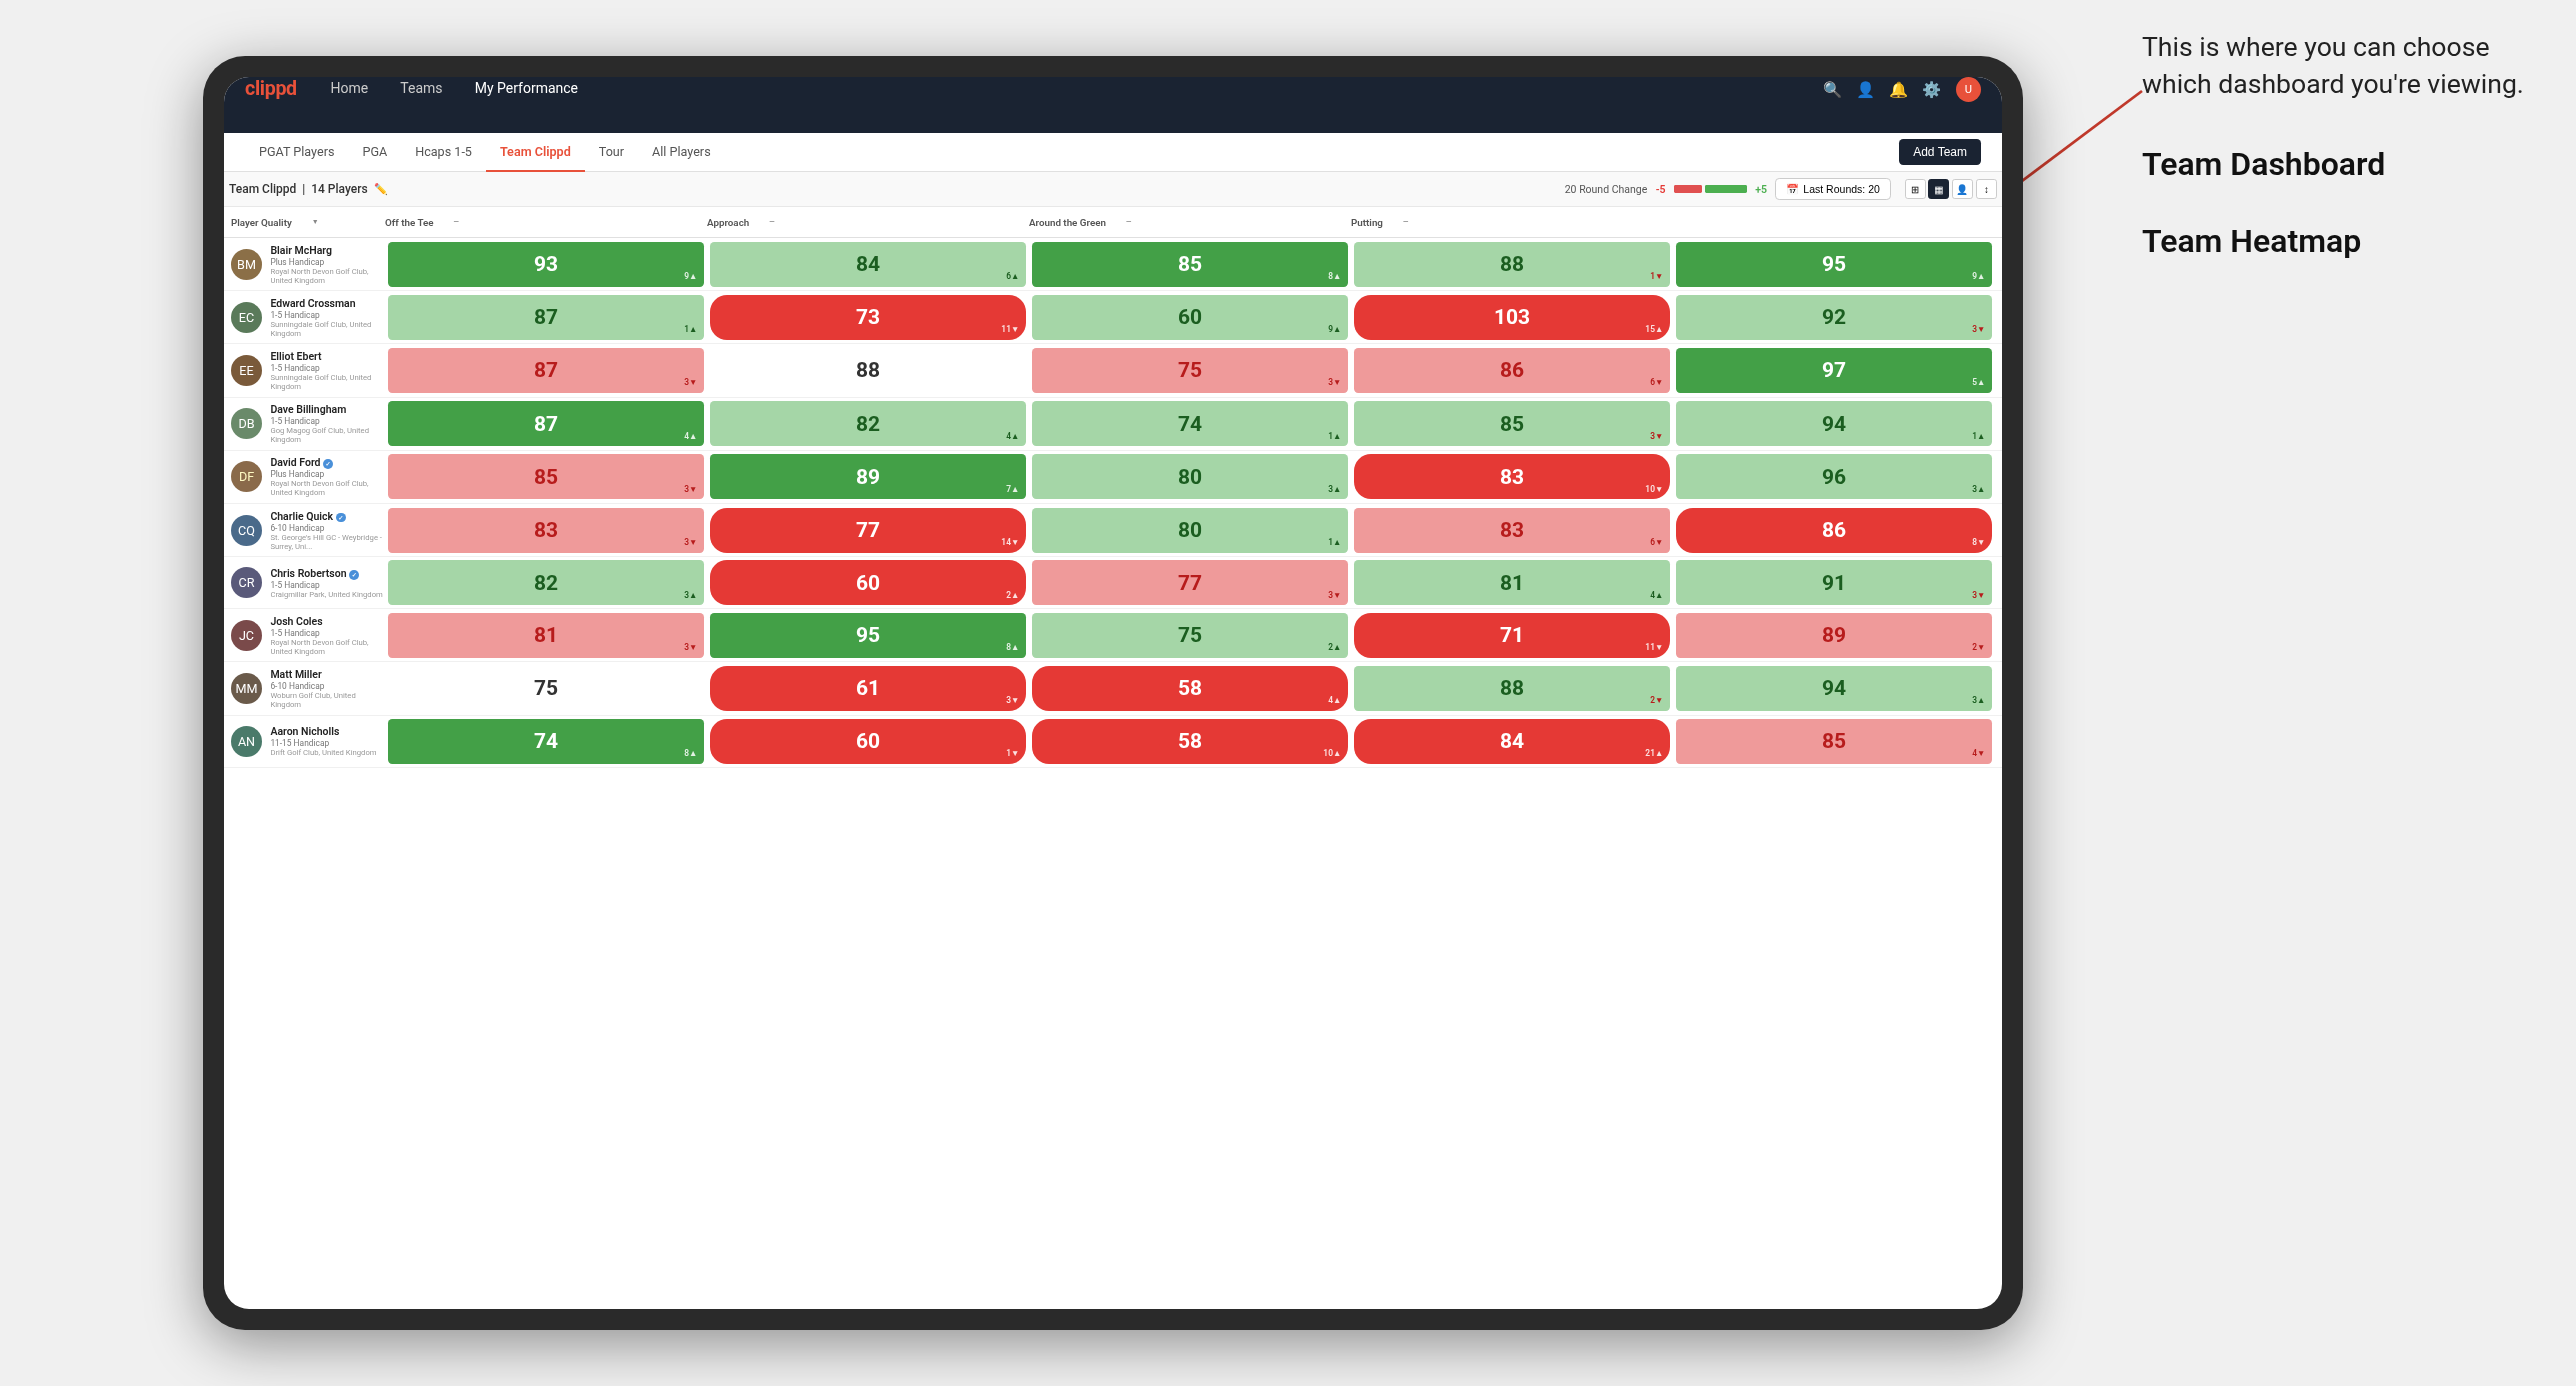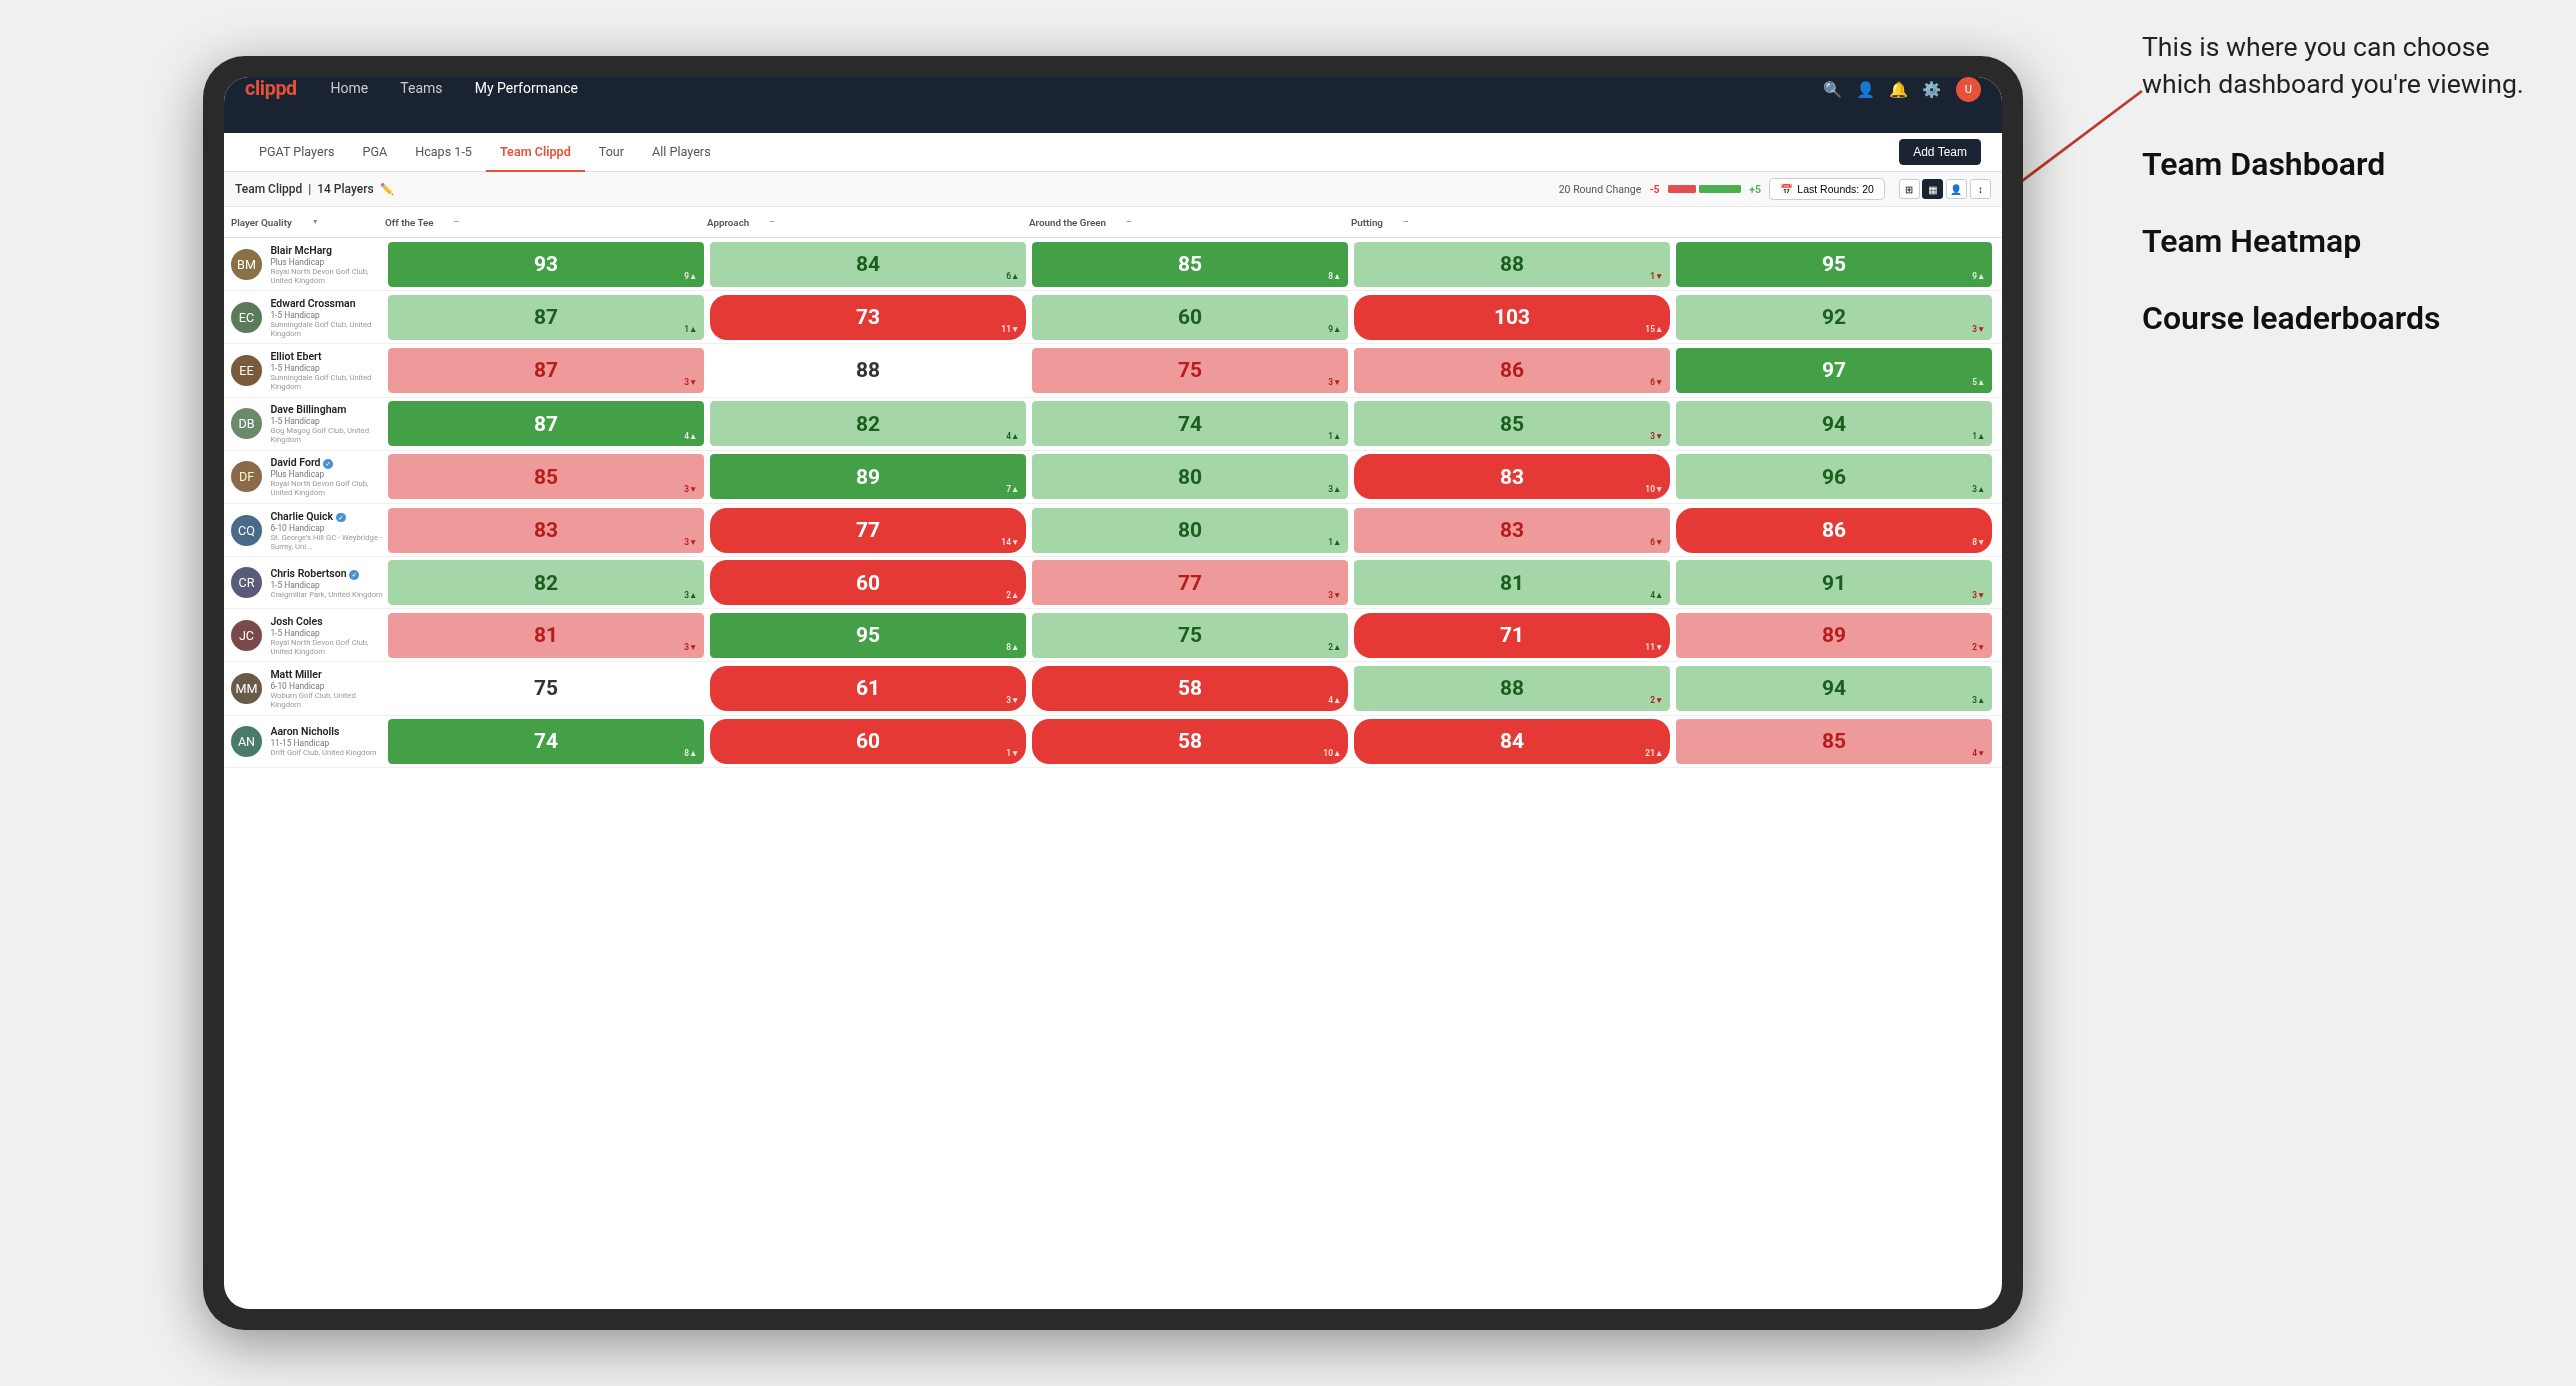--- a/index.html
+++ b/index.html
@@ -157,21 +157,21 @@
       font-weight: 500;
     }
 
     
     .team-header-row {
       background: #f9f9f9;
       border-bottom: 0.7px solid #e8e8e8;
       height: 35px;
       display: flex;
       align-items: center;
-      padding: 0 11px;
+      padding: 0 5px;
       flex-shrink: 0;
     }
     .team-name-info {
       font-size: 12px;
       color: #333;
       font-weight: 500;
       flex: 1;
       display: flex;
       align-items: center;
       gap: 7px;
@@ -363,21 +363,20 @@
     .bg-white .score-main { color: #333; }
   </style>
 </head>
 <body>
 
 <div class="annotation-area">
   <p class="annotation-text">This is where you can choose which dashboard you're viewing.</p>
   <div class="annotation-list">
     <div class="annotation-list-item">Team Dashboard</div>
     <div class="annotation-list-item">Team Heatmap</div>
-    <div class="annotation-list-item">Course leaderboards</div>
   </div>
 </div>
 
 <svg class="arrow-svg" viewBox="0 0 280 200" fill="none" xmlns="http://www.w3.org/2000/svg">
   <path d="M240 10 L40 160" stroke="#c0392b" stroke-width="4" fill="none"></path>
   <polygon points="40,160 60,140 50,165" fill="#c0392b"></polygon>
 </svg>
 
 <div class="tablet-frame">
   <div class="tablet-screen">

